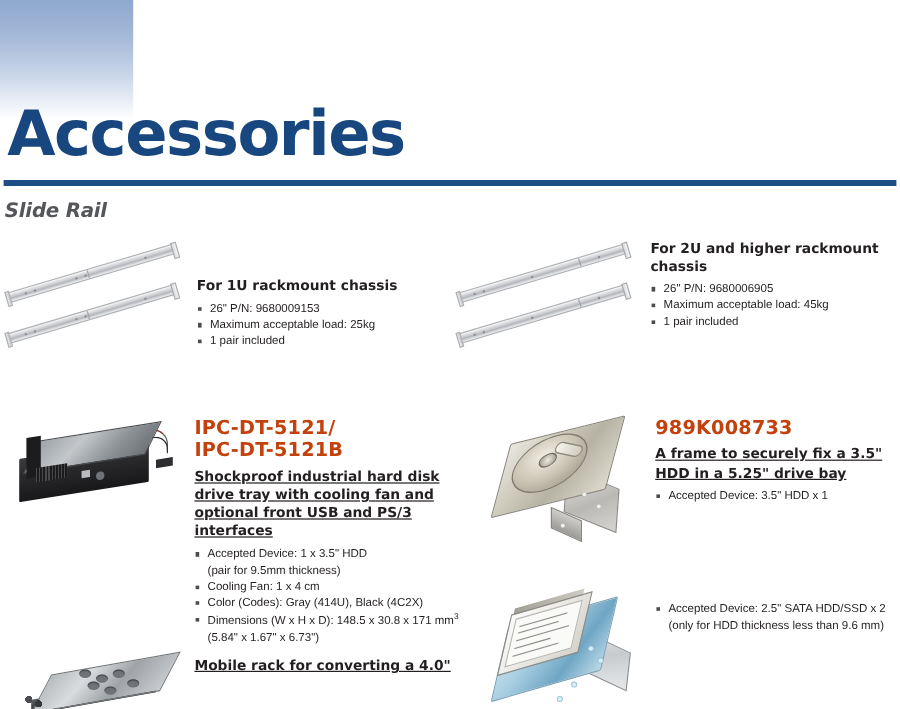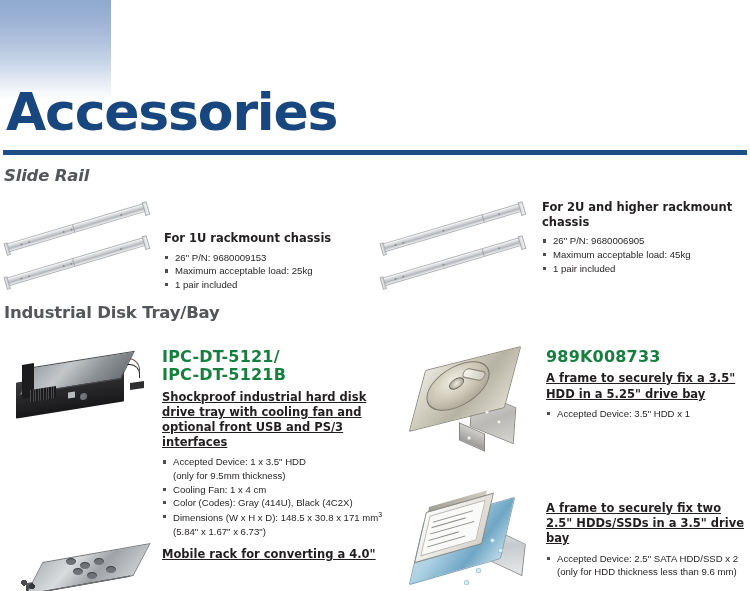--- a/index.html
+++ b/index.html
@@ -39,21 +39,21 @@
   #sec-slide-rail { left: 4px; top: 166px; font-style: italic; }
   #sec-disk-tray  { left: 4px; top: 303px; }
 
   
   .prod-head {
     font-size: 11.5px; font-weight: bold; color: #231f20;
     font-family: "DejaVu Sans", sans-serif;
     line-height: 1.28;
   }
   .prod-code {
-    font-size: 16px; font-weight: bold; color: #15803d;
+    font-size: 16px; font-weight: bold; color: #c2410c;
     font-family: "DejaVu Sans", sans-serif;
     letter-spacing: 0.2px; line-height: 1.15;
   }
   .prod-desc {
     font-size: 11.5px; font-weight: bold; color: #231f20;
     font-family: "DejaVu Sans", sans-serif;
     line-height: 1.32; margin-top: 5px; text-decoration: underline;
   }
   ul.bullets { list-style: none; margin-top: 5px; }
   ul.bullets li {
@@ -324,42 +324,41 @@
 
   <div class="col" id="rail2-text">
     <div class="prod-head">For 2U and higher rackmount chassis</div>
     <ul class="bullets">
       <li>26" P/N: 9680006905</li>
       <li>Maximum acceptable load: 45kg</li>
       <li>1 pair included</li>
     </ul>
   </div>
 
-  <div class="section-head" id="sec-disk-tray">Industrial Disk Tray/Bay</div>
 
   <div id="art-dt5121">
     <div class="tray-wire"></div>
     <div class="tray-wire2"></div>
     <div class="tray-body"></div>
     <div class="tray-top"></div>
     <div class="tray-bracket"></div>
     <div class="tray-vents"></div>
     <div class="tray-port p1"></div>
     <div class="tray-port p2"></div>
     <div class="tray-conn"></div>
   </div>
 
   <div class="col" id="dt5121-text">
     <div class="prod-code">IPC-DT-5121/</div>
     <div class="prod-code">IPC-DT-5121B</div>
     <div class="prod-desc">Shockproof industrial hard disk drive tray with cooling fan and optional front USB and PS/3 interfaces</div>
     <ul class="bullets">
       <li>
         <span>Accepted Device: 1 x 3.5" HDD</span>
-        <span class="sub">(only for 9.5mm thickness)</span>
+        <span class="sub">(pair for 9.5mm thickness)</span>
       </li>
       <li>
         <span>Cooling Fan: 1 x 4 cm</span>
       </li>
       <li>
         <span>Color (Codes): Gray (414U), Black (4C2X)</span>
       </li>
       <li>
         <span>Dimensions (W x H x D): 148.5 x 30.8 x 171 mm</span><sup>3</sup>
         <span class="sub">(5.84" x 1.67" x 6.73")</span>
@@ -417,21 +416,20 @@
       <div class="ln" style="top:23px; width:30px;"></div>
       <div class="ln" style="top:29px; width:38px;"></div>
     </div>
     <div class="f734-screw" style="left:74px; top:42px;"></div>
     <div class="f734-screw" style="left:82px; top:52px;"></div>
     <div class="f734-screw" style="left:60px; top:72px;"></div>
     <div class="f734-screw" style="left:48px; top:84px;"></div>
   </div>
 
   <div class="col" id="k734-text">
-    <div class="prod-desc">A frame to securely fix two 2.5" HDDs/SSDs in a 3.5" drive bay</div>
     <ul class="bullets">
       <li>
         <span>Accepted Device: 2.5" SATA HDD/SSD x 2</span>
         <span class="sub">(only for HDD thickness less than 9.6 mm)</span>
       </li>
     </ul>
   </div>
 
 </div>
 

